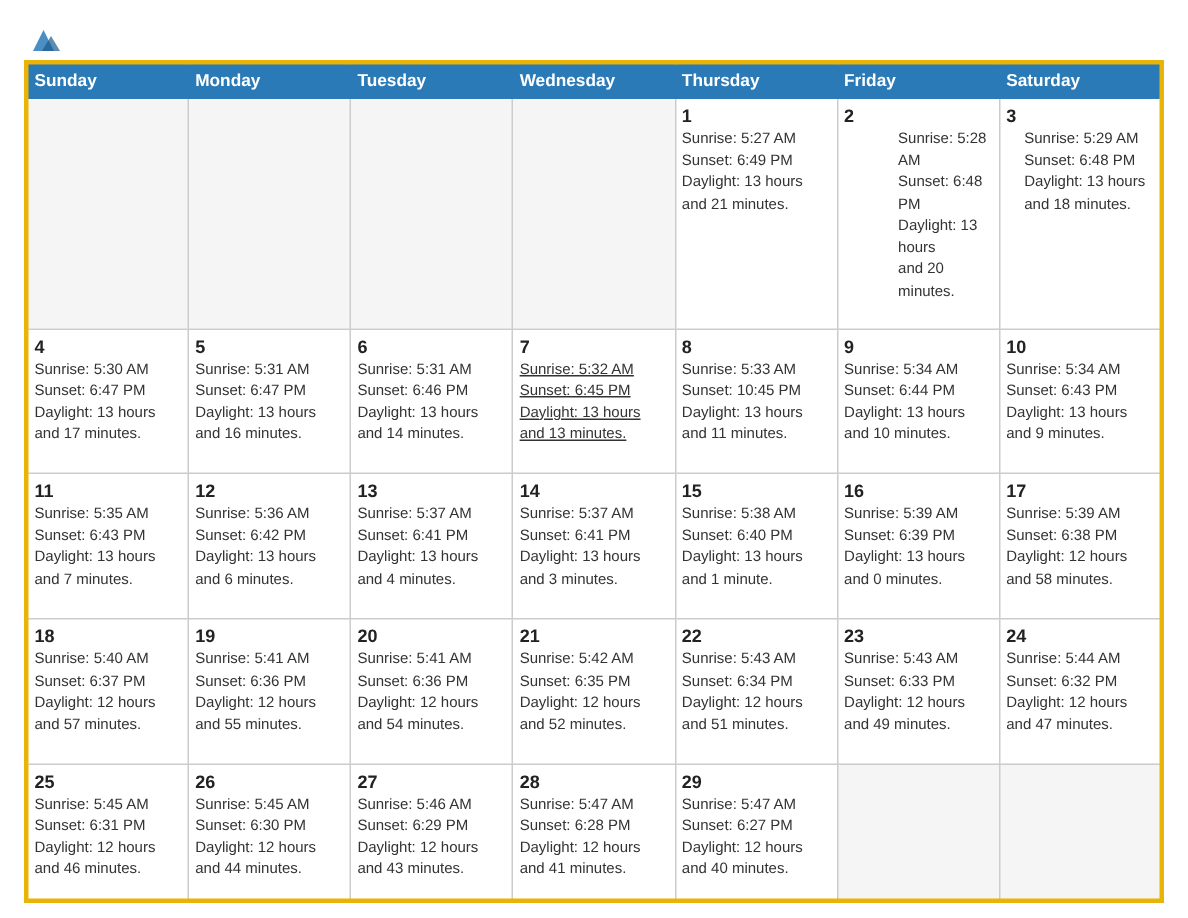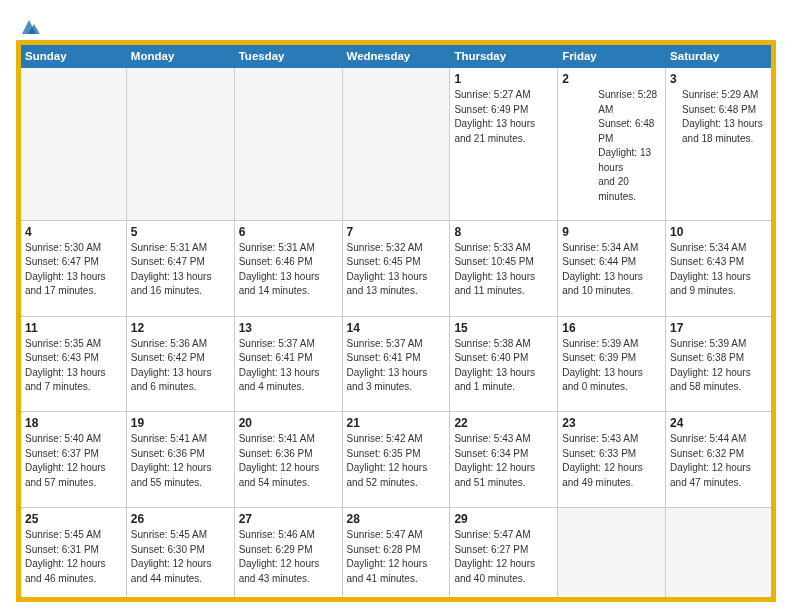--- a/index.html
+++ b/index.html
@@ -52,21 +52,21 @@
       color: #222;
       line-height: 1.1;
     }
     .subtitle {
       font-size: 13px;
       color: #444;
       margin-top: 2px;
     }
     .calendar {
       flex: 1;
-      border: 5px solid #eab308;
+      border: 3px solid #eab308;
       border-collapse: collapse;
       width: 100%;
       table-layout: fixed;
     }
     .calendar thead tr th {
       background: #2a7ab8;
       color: #fff;
       font-size: 11.5px;
       font-weight: bold;
       padding: 5px 4px;
@@ -181,21 +181,21 @@
           </td>
           <td>
             <span class="day-num">6</span>
             <div class="day-info" style="white-space: pre-line;">Sunrise: 5:31 AM
 Sunset: 6:46 PM
 Daylight: 13 hours
 and 14 minutes.</div>
           </td>
           <td>
             <span class="day-num">7</span>
-            <div class="day-info" style="white-space: pre-line;">Sunrise: 5:32 AM
+            <div class="day-info" style="white-space: pre-line; text-decoration: underline;">Sunrise: 5:32 AM
 Sunset: 6:45 PM
 Daylight: 13 hours
 and 13 minutes.</div>
           </td>
           <td>
             <span class="day-num">8</span>
             <div class="day-info" style="white-space: pre-line;">Sunrise: 5:33 AM
 Sunset: 10:45 PM
 Daylight: 13 hours
 and 11 minutes.</div>

